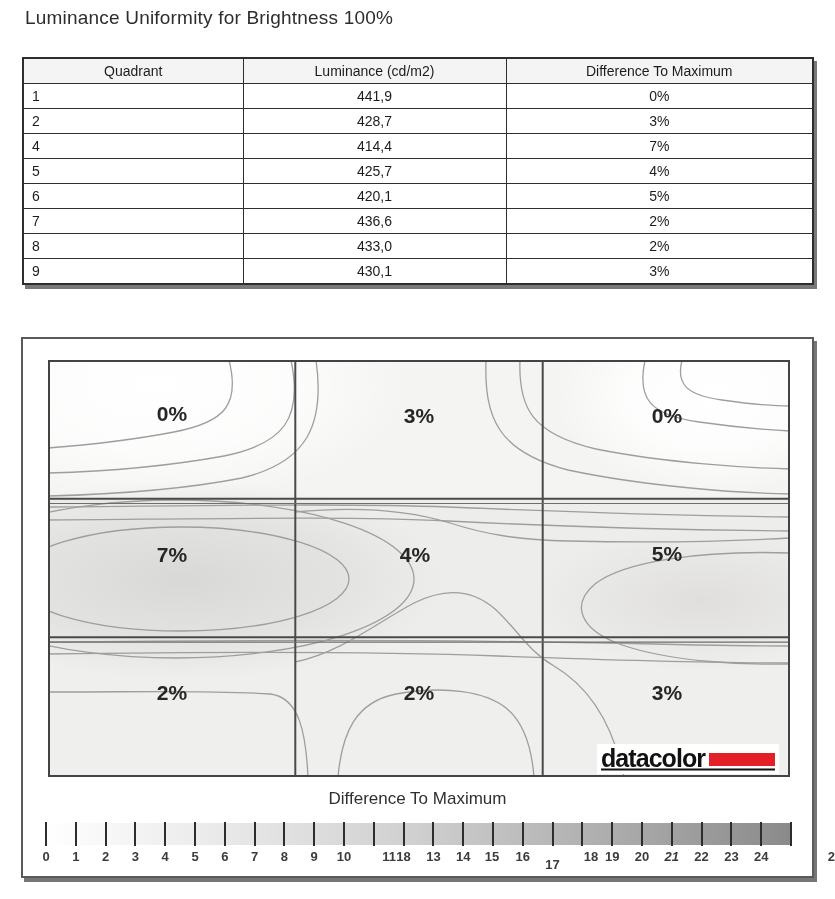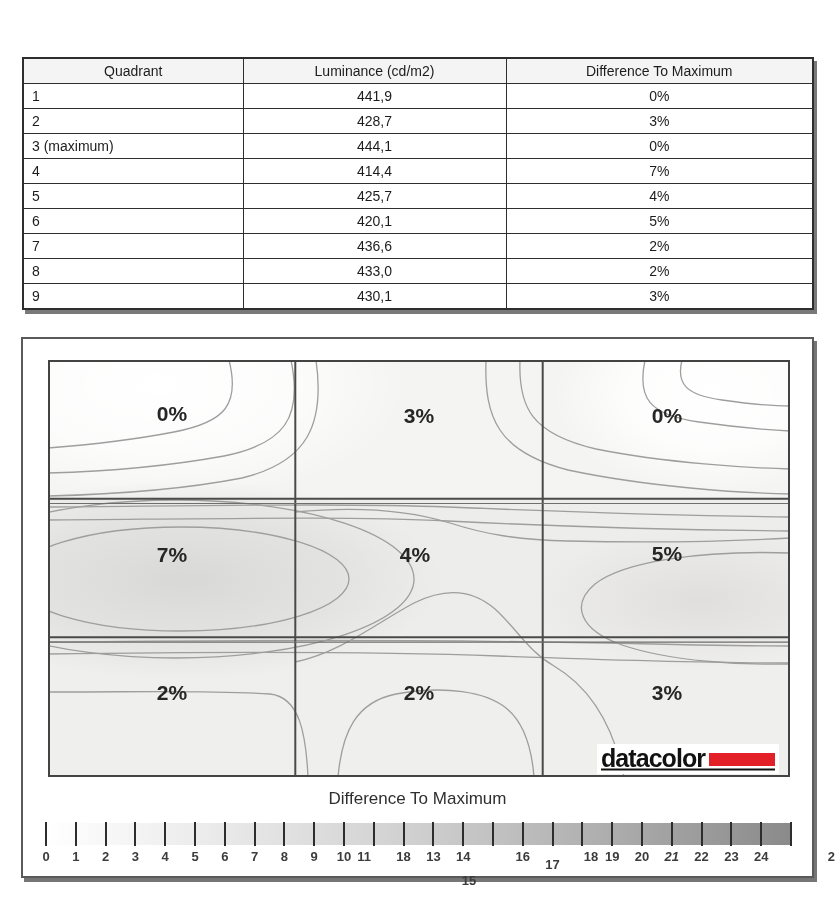--- a/index.html
+++ b/index.html
@@ -48,20 +48,21 @@
   .scale-bar .tick-num{
     position:absolute;top:26px;width:20px;text-align:center;
     font-size:13px;font-weight:bold;color:#3c3c3c;
   }
 </style>
 </head>
 <body>
 
 <div class="page">
 
+  <h1 class="page-title">Luminance Uniformity for Brightness 100%</h1>
 
   <table class="uni">
     <colgroup>
         <col style="width:220px">
         <col style="width:263px">
         <col style="width:307px">
       </colgroup>
     <thead>
       <tr>
         <th>Quadrant</th>
@@ -72,25 +73,20 @@
     <tbody>
         <tr>
           <td class="col-quadrant">1</td>
           <td class="col-luminance">441,9</td>
           <td class="col-difference">0%</td>
         </tr>
         <tr>
           <td class="col-quadrant">2</td>
           <td class="col-luminance">428,7</td>
           <td class="col-difference">3%</td>
-        </tr>
-        <tr>
-          <td class="col-quadrant">3 (maximum)</td>
-          <td class="col-luminance">444,1</td>
-          <td class="col-difference">0%</td>
         </tr>
         <tr>
           <td class="col-quadrant">4</td>
           <td class="col-luminance">414,4</td>
           <td class="col-difference">7%</td>
         </tr>
         <tr>
           <td class="col-quadrant">5</td>
           <td class="col-luminance">425,7</td>
           <td class="col-difference">4%</td>
@@ -233,29 +229,29 @@
         <span class="tick-num" style="left: 169.8px;">6</span>
         <div class="tick" style="left: 208.6px;"></div>
         <span class="tick-num" style="left: 199.6px;">7</span>
         <div class="tick" style="left: 238.4px;"></div>
         <span class="tick-num" style="left: 229.4px;">8</span>
         <div class="tick" style="left: 268.2px;"></div>
         <span class="tick-num" style="left: 259.2px;">9</span>
         <div class="tick" style="left: 298px;"></div>
         <span class="tick-num" style="left: 289px;">10</span>
         <div class="tick" style="left: 327.8px;"></div>
-        <span class="tick-num" style="left: 309px;">11</span>
+        <span class="tick-num" style="left: 334px;">11</span>
         <div class="tick" style="left: 357.6px;"></div>
         <span class="tick-num" style="left: 348.6px;">18</span>
         <div class="tick" style="left: 387.4px;"></div>
         <span class="tick-num" style="left: 378.4px;">13</span>
         <div class="tick" style="left: 417.2px;"></div>
         <span class="tick-num" style="left: 408.2px;">14</span>
         <div class="tick" style="left: 447px;"></div>
-        <span class="tick-num" style="left: 414px; margin-top: 24px;">15</span>
+        <span class="tick-num" style="left: 437px;">15</span>
         <div class="tick" style="left: 476.8px;"></div>
         <span class="tick-num" style="left: 467.8px;">16</span>
         <div class="tick" style="left: 506.6px;"></div>
         <span class="tick-num" style="left: 497.6px; margin-top: 8px;">17</span>
         <div class="tick" style="left: 536.4px;"></div>
         <span class="tick-num" style="left: 536px;">18</span>
         <div class="tick" style="left: 566.2px;"></div>
         <span class="tick-num" style="left: 557.2px;">19</span>
         <div class="tick" style="left: 596px;"></div>
         <span class="tick-num" style="left: 587px;">20</span>

